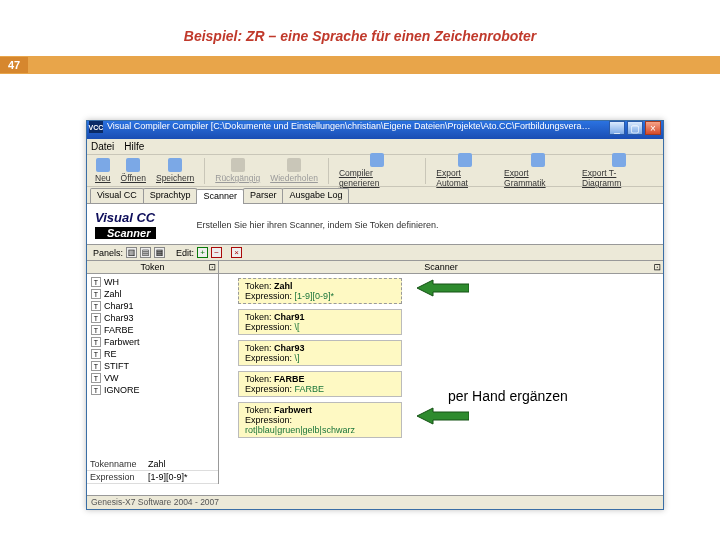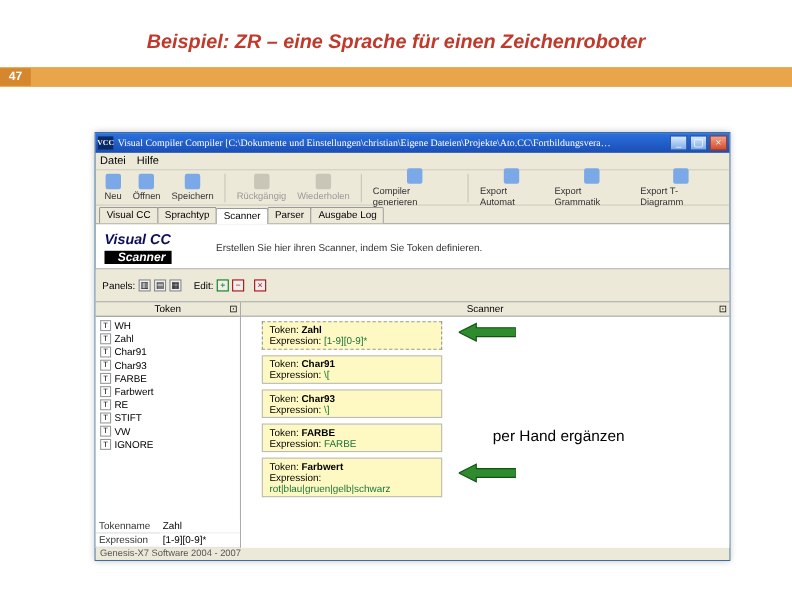--- a/index.html
+++ b/index.html
@@ -1,41 +1,41 @@
 <!DOCTYPE html>
 <html><head>
 <meta charset="utf-8">
 <style>
   * { box-sizing: border-box; }
   body { margin: 0; font-family: Arial, sans-serif; font-size: 11px; background: #fff; width: 720px; height: 540px; position: relative; }
-  .slide-title { font-family: Arial, sans-serif; font-size: 18px; font-style: italic; font-weight: bold; color: #c0392b; text-align: center; padding: 28px 0 12px 0; }
+  .slide-title { font-family: Arial, sans-serif; font-size: 14px; font-style: italic; font-weight: bold; color: #c0392b; text-align: center; padding: 28px 0 12px 0; }
   .slide-num-bar { background: #e8a54a; height: 18px; display: flex; align-items: center; }
   .slide-num { background: #d6872e; color: #fff; font-weight: bold; padding: 2px 8px; font-size: 11px; }
   .window { position: absolute; left: 86px; top: 120px; width: 578px; height: 390px; border: 1px solid #3a6ea5; background: #ece9d8; box-shadow: 0 0 6px rgba(0,0,0,0.25); }
-  .titlebar { background: linear-gradient(#2b72e0,#1a4db3); height: 18px; display: flex; align-items: center; padding: 0 2px; font-family: Liberation Serif, serif; }
+  .titlebar { background: linear-gradient(#2b72e0,#1a4db3); height: 18px; display: flex; padding: 0 2px; }
   .titlebar-icon { width: 14px; height: 12px; background: #0a2a66; color: #fff; font-size: 7px; font-weight: bold; display: flex; align-items: center; justify-content: center; margin-right: 4px; }
   .titlebar-text { color: #fff; font-size: 9px; flex: 1; white-space: nowrap; overflow: hidden; }
   .winbtn { width: 16px; height: 14px; background: linear-gradient(#dbeafe,#7ba8e6); border: 1px solid #2a5aa8; margin-left: 2px; display: flex; align-items: center; justify-content: center; font-size: 10px; color: #fff; }
   .winbtn.close { background: linear-gradient(#f7a389,#d44a2a); border-color: #a33a1f; }
   .menubar { background: #ece9d8; border-bottom: 1px solid #c9c6b8; height: 16px; display: flex; align-items: center; padding-left: 4px; gap: 10px; font-size: 10px; }
   .toolbar { background: #ece9d8; border-bottom: 1px solid #c9c6b8; height: 32px; display: flex; align-items: center; padding: 0 4px; gap: 2px; }
-  .tbtn { display: flex; flex-direction: column; align-items: center; font-size: 8.5px; color: #333; padding: 0 4px; }
+  .tbtn { display: flex; flex-direction: column; align-items: center; font-size: 8.5px; color: #333; padding: 0 4px; text-decoration: underline; }
   .tbtn .ticon { width: 14px; height: 14px; background: #7ba8e6; border-radius: 2px; margin-bottom: 1px; }
   .tbtn.sep { width: 1px; height: 26px; background: #c9c6b8; margin: 0 4px; padding: 0; }
   .tbtn.disabled { color: #9a9a9a; }
   .tbtn.disabled .ticon { background: #c9c6b8; }
   .tabs { display: flex; background: #ece9d8; border-bottom: 1px solid #999; height: 17px; padding-left: 3px; padding-top: 1px; gap: 0; font-size: 9px; }
   .tab { background: #ece9d8; border: 1px solid #999; border-bottom: none; padding: 1px 6px; border-radius: 2px 2px 0 0; margin-right: -1px; }
   .tab.active { background: #fff; font-weight: normal; position: relative; top: 1px; }
   .content { background: #fff; height: calc(100% - 18px - 16px - 32px - 17px - 14px); position: relative; }
   .logo-row { display: flex; align-items: center; padding: 6px 8px 4px 8px; border-bottom: 1px solid #999; }
   .vcc-logo { font-family: "Arial Black", Arial; font-weight: 900; font-style: italic; font-size: 13px; color: #0d0d5a; }
   .vcc-logo .sub { background: #000; color: #fff; font-style: italic; font-size: 11px; padding: 0 6px 0 12px; display: inline-block; margin-top: -2px; }
   .logo-desc { font-size: 9px; color: #333; margin-left: 40px; }
-  .panels-bar { display: flex; align-items: center; font-size: 9px; padding: 2px 6px; border-bottom: 1px solid #999; gap: 3px; background: #ece9d8; height: 30px; }
+  .panels-bar { display: flex; align-items: center; font-size: 9px; padding: 2px 6px; border-bottom: 1px solid #999; gap: 3px; background: #ece9d8; height: 16px; }
   .mini-icon { width: 11px; height: 11px; background: #eee; border: 1px solid #888; display: inline-flex; align-items: center; justify-content: center; font-size: 8px; line-height: 1; }
   .mini-icon.green { color: #0a7a0a; border-color: #0a7a0a; }
   .mini-icon.red { color: #aa0a0a; border-color: #aa0a0a; }
   .workarea { display: flex; height: calc(100% - 52px - 16px); }
   .left-pane { width: 132px; border-right: 1px solid #999; display: flex; flex-direction: column; }
   .pane-header { background: #ece9d8; border-bottom: 1px solid #999; text-align: center; font-size: 9px; padding: 1px 0; position: relative; }
   .cx { position: absolute; right: 2px; top: 1px; font-size: 9px; }
   .token-list { flex: 1; background: #fff; overflow: hidden; padding: 2px 0; }
   .token-item { display: flex; align-items: center; font-size: 9px; padding: 0 4px; height: 12px; }
   .token-item .ti-icon { width: 10px; height: 10px; border: 1px solid #999; font-size: 7px; display: flex; align-items: center; justify-content: center; margin-right: 3px; background: #fff; }

